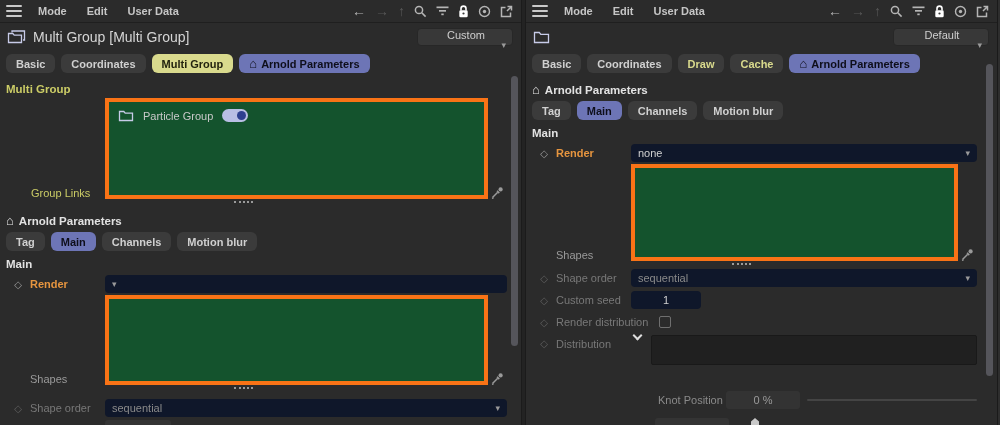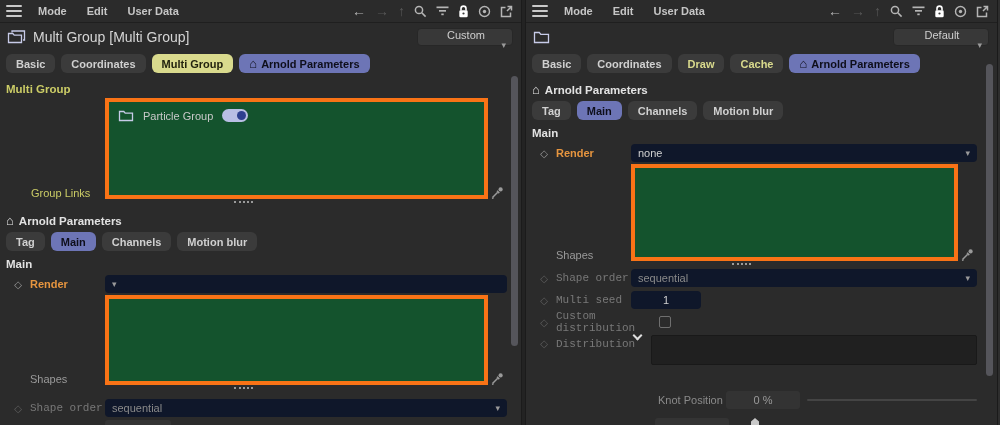--- a/index.html
+++ b/index.html
@@ -49,21 +49,21 @@
 
   
   .row { display:flex; align-items:center; padding:0 14px 0 6px; margin-top:4px;
          height:18px; }
   .panel.right .row { padding-right:20px; }
   .gutter { width:24px; flex:none; text-align:center; color:#9a9a9a; font-size:10px; }
   .plabel { width:75px; flex:none; color:#c9c9c9; }
   .plabel.orange { color:#e6953f; font-weight:700; }
   .plabel.gray   { color:#9a9a9a; }
   .row.dis .gutter { color:#5f5f5f; }
-  .row.dis .plabel { color:#787878;font-family:Liberation Mono, monospace; }
+  .row.dis .plabel { color:#787878; }
   .field { flex:1; min-width:0; background:#0f172a; border-radius:4px; height:18px;
            display:flex; align-items:center; padding:0 7px; color:#d0d0d0; }
   .field .val { flex:1; }
   .row.dis .field .val { color:#8a8a8a; }
   .chev { color:#9a9a9a; font-size:9px; line-height:1; }
 
   .boxrow { display:flex; align-items:flex-end; padding:0 14px 0 6px; margin-top:2px; }
   .panel.right .boxrow { padding-right:20px; }
   .boxrow .plabel { padding-top:4px; }
   .listbox { flex:1; min-width:0; background:#14532d; border:4px solid #f97316; border-radius:0; }
@@ -397,29 +397,29 @@
     <span class="gutter">◇</span>
     <span class="plabel">Shape order</span>
     <span class="field">
       <span class="val">sequential</span>
       <span class="chev">▾</span>
     </span>
   </div>
 
   <div class="row dis">
     <span class="gutter">◇</span>
-    <span class="plabel">Multi seed</span>
+    <span class="plabel">Custom seed</span>
     <span class="field seed-field">
       <span>1</span>
     </span>
   </div>
 
   <div class="row dis">
     <span class="gutter">◇</span>
-    <span class="plabel" style="width:103px;">Custom distribution</span>
+    <span class="plabel" style="width:103px;">Render distribution</span>
     <span class="checkbox"></span>
   </div>
 
   <div class="row dis tall">
     <span class="gutter">◇</span>
     <span class="plabel">Distribution</span>
     <span class="expander"></span>
     <span class="distbox"></span>
   </div>
 

